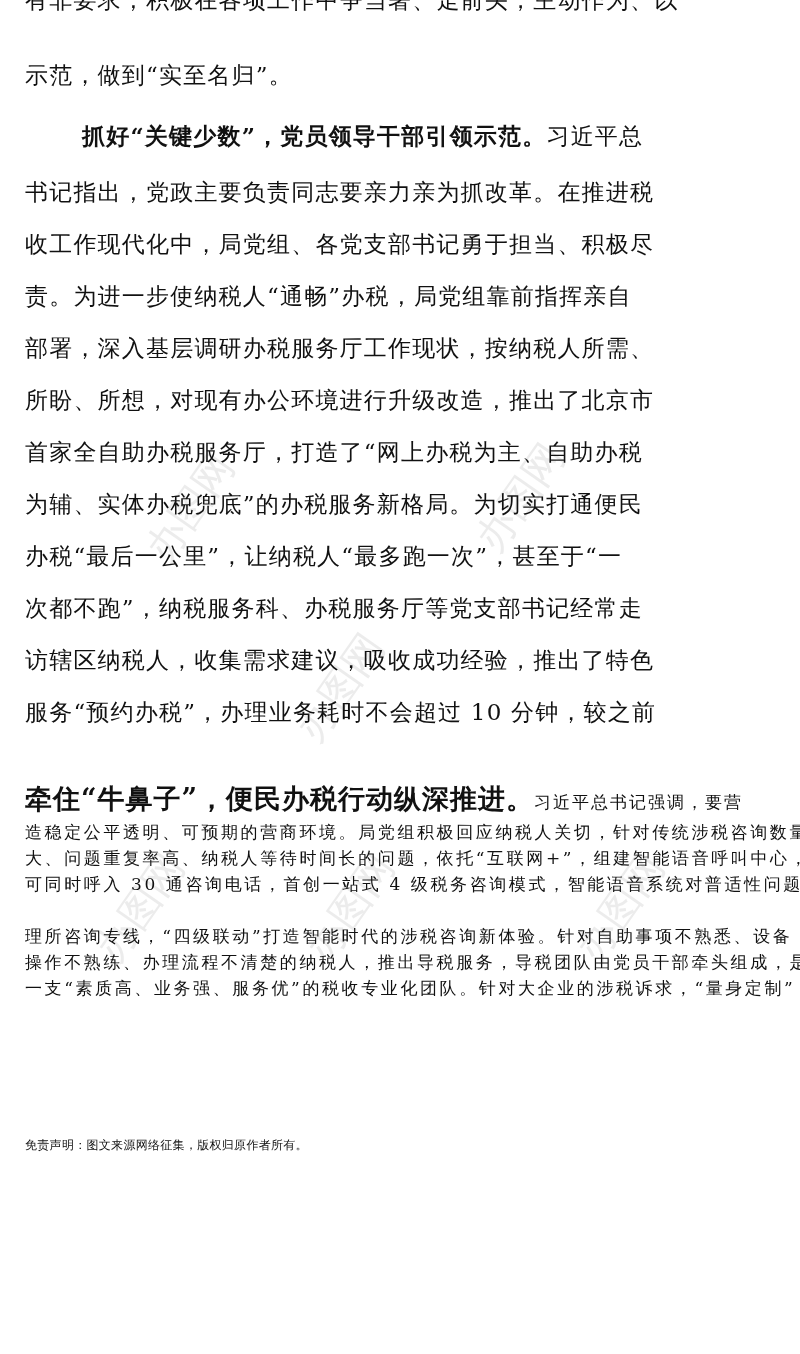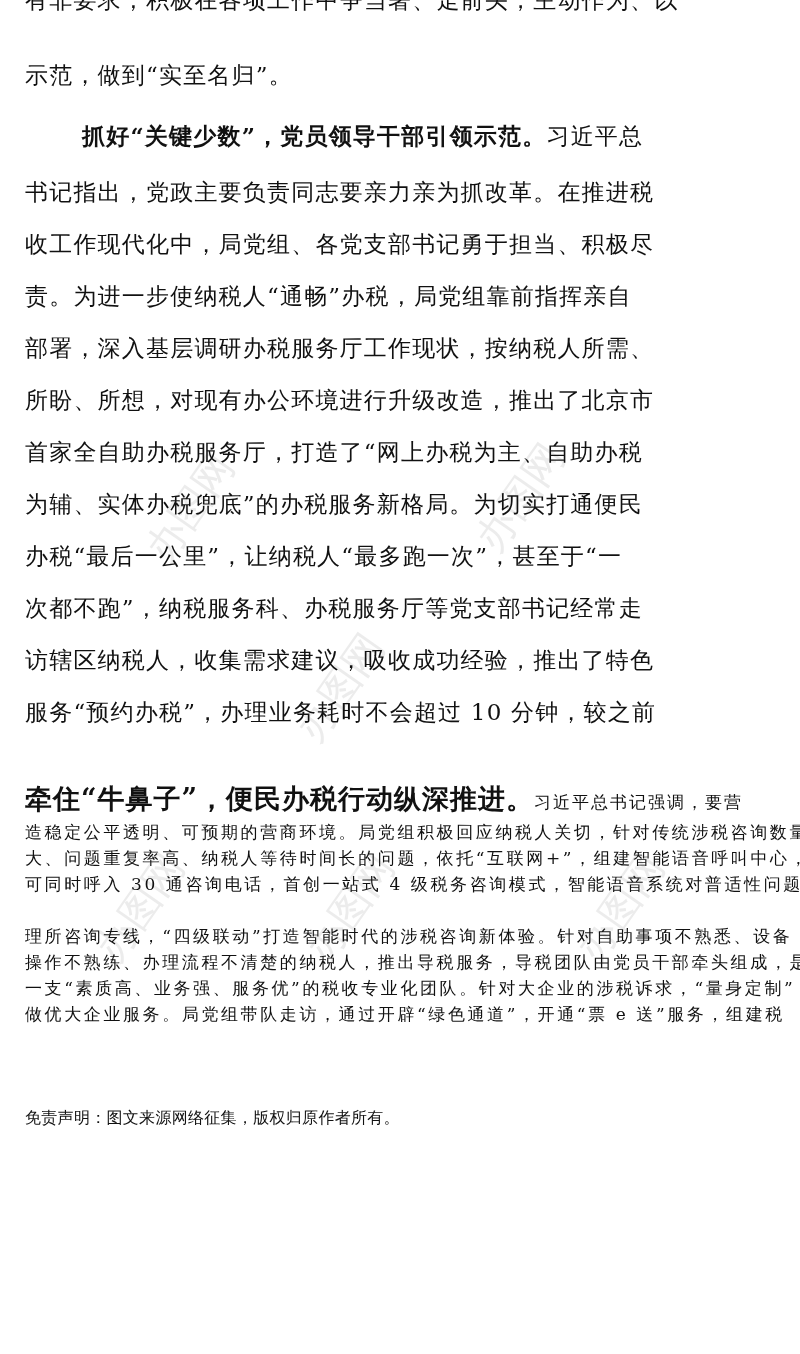--- a/index.html
+++ b/index.html
@@ -44,25 +44,26 @@
       width: 755px;
       font-size: 17px;
       line-height: 24px;
       height: 24px;
       white-space: nowrap;
       letter-spacing: 2.6px;
     }
     .disclaimer {
       position: absolute;
       left: 25px;
-      font-size: 16px;
+      font-size: 12px;
       line-height: 24px;
       white-space: nowrap;
       font-family: Liberation Sans, sans-serif;
       letter-spacing: 0.3px;
+      margin-top: 27px;
     }
     .watermark {
       position: absolute;
       color: rgba(170,170,170,0.22);
       font-size: 40px;
       font-family: "DejaVu Sans", sans-serif;
       transform: rotate(-55deg);
       white-space: nowrap;
       pointer-events: none;
     }
@@ -99,16 +100,15 @@
 
   <div class="lead-heading">
     <span class="h">牵住“牛鼻子”，便民办税行动纵深推进。</span><span class="rest">习近平总书记强调，要营</span>
   </div>
   <div class="line-small" style="top:820px;">造稳定公平透明、可预期的营商环境。局党组积极回应纳税人关切，针对传统涉税咨询数量</div>
   <div class="line-small" style="top:846px;">大、问题重复率高、纳税人等待时间长的问题，依托“互联网+”，组建智能语音呼叫中心，</div>
   <div class="line-small" style="top:872px;">可同时呼入 30 通咨询电话，首创一站式 4 级税务咨询模式，智能语音系统对普适性问题进</div>
   <div class="line-small" style="top:924px;">理所咨询专线，“四级联动”打造智能时代的涉税咨询新体验。针对自助事项不熟悉、设备</div>
   <div class="line-small" style="top:950px;">操作不熟练、办理流程不清楚的纳税人，推出导税服务，导税团队由党员干部牵头组成，是</div>
   <div class="line-small" style="top:976px;">一支“素质高、业务强、服务优”的税收专业化团队。针对大企业的涉税诉求，“量身定制”</div>
-  <div class="line-small" style="top:1002px;">做优大企业服务。局党组带队走访，通过开辟“绿色通道”，开通“票 e 送”服务，组建税</div>
 
   <div class="disclaimer" style="top:1106px;">免责声明：图文来源网络征集，版权归原作者所有。</div>
   </div>
 
 </body></html>

